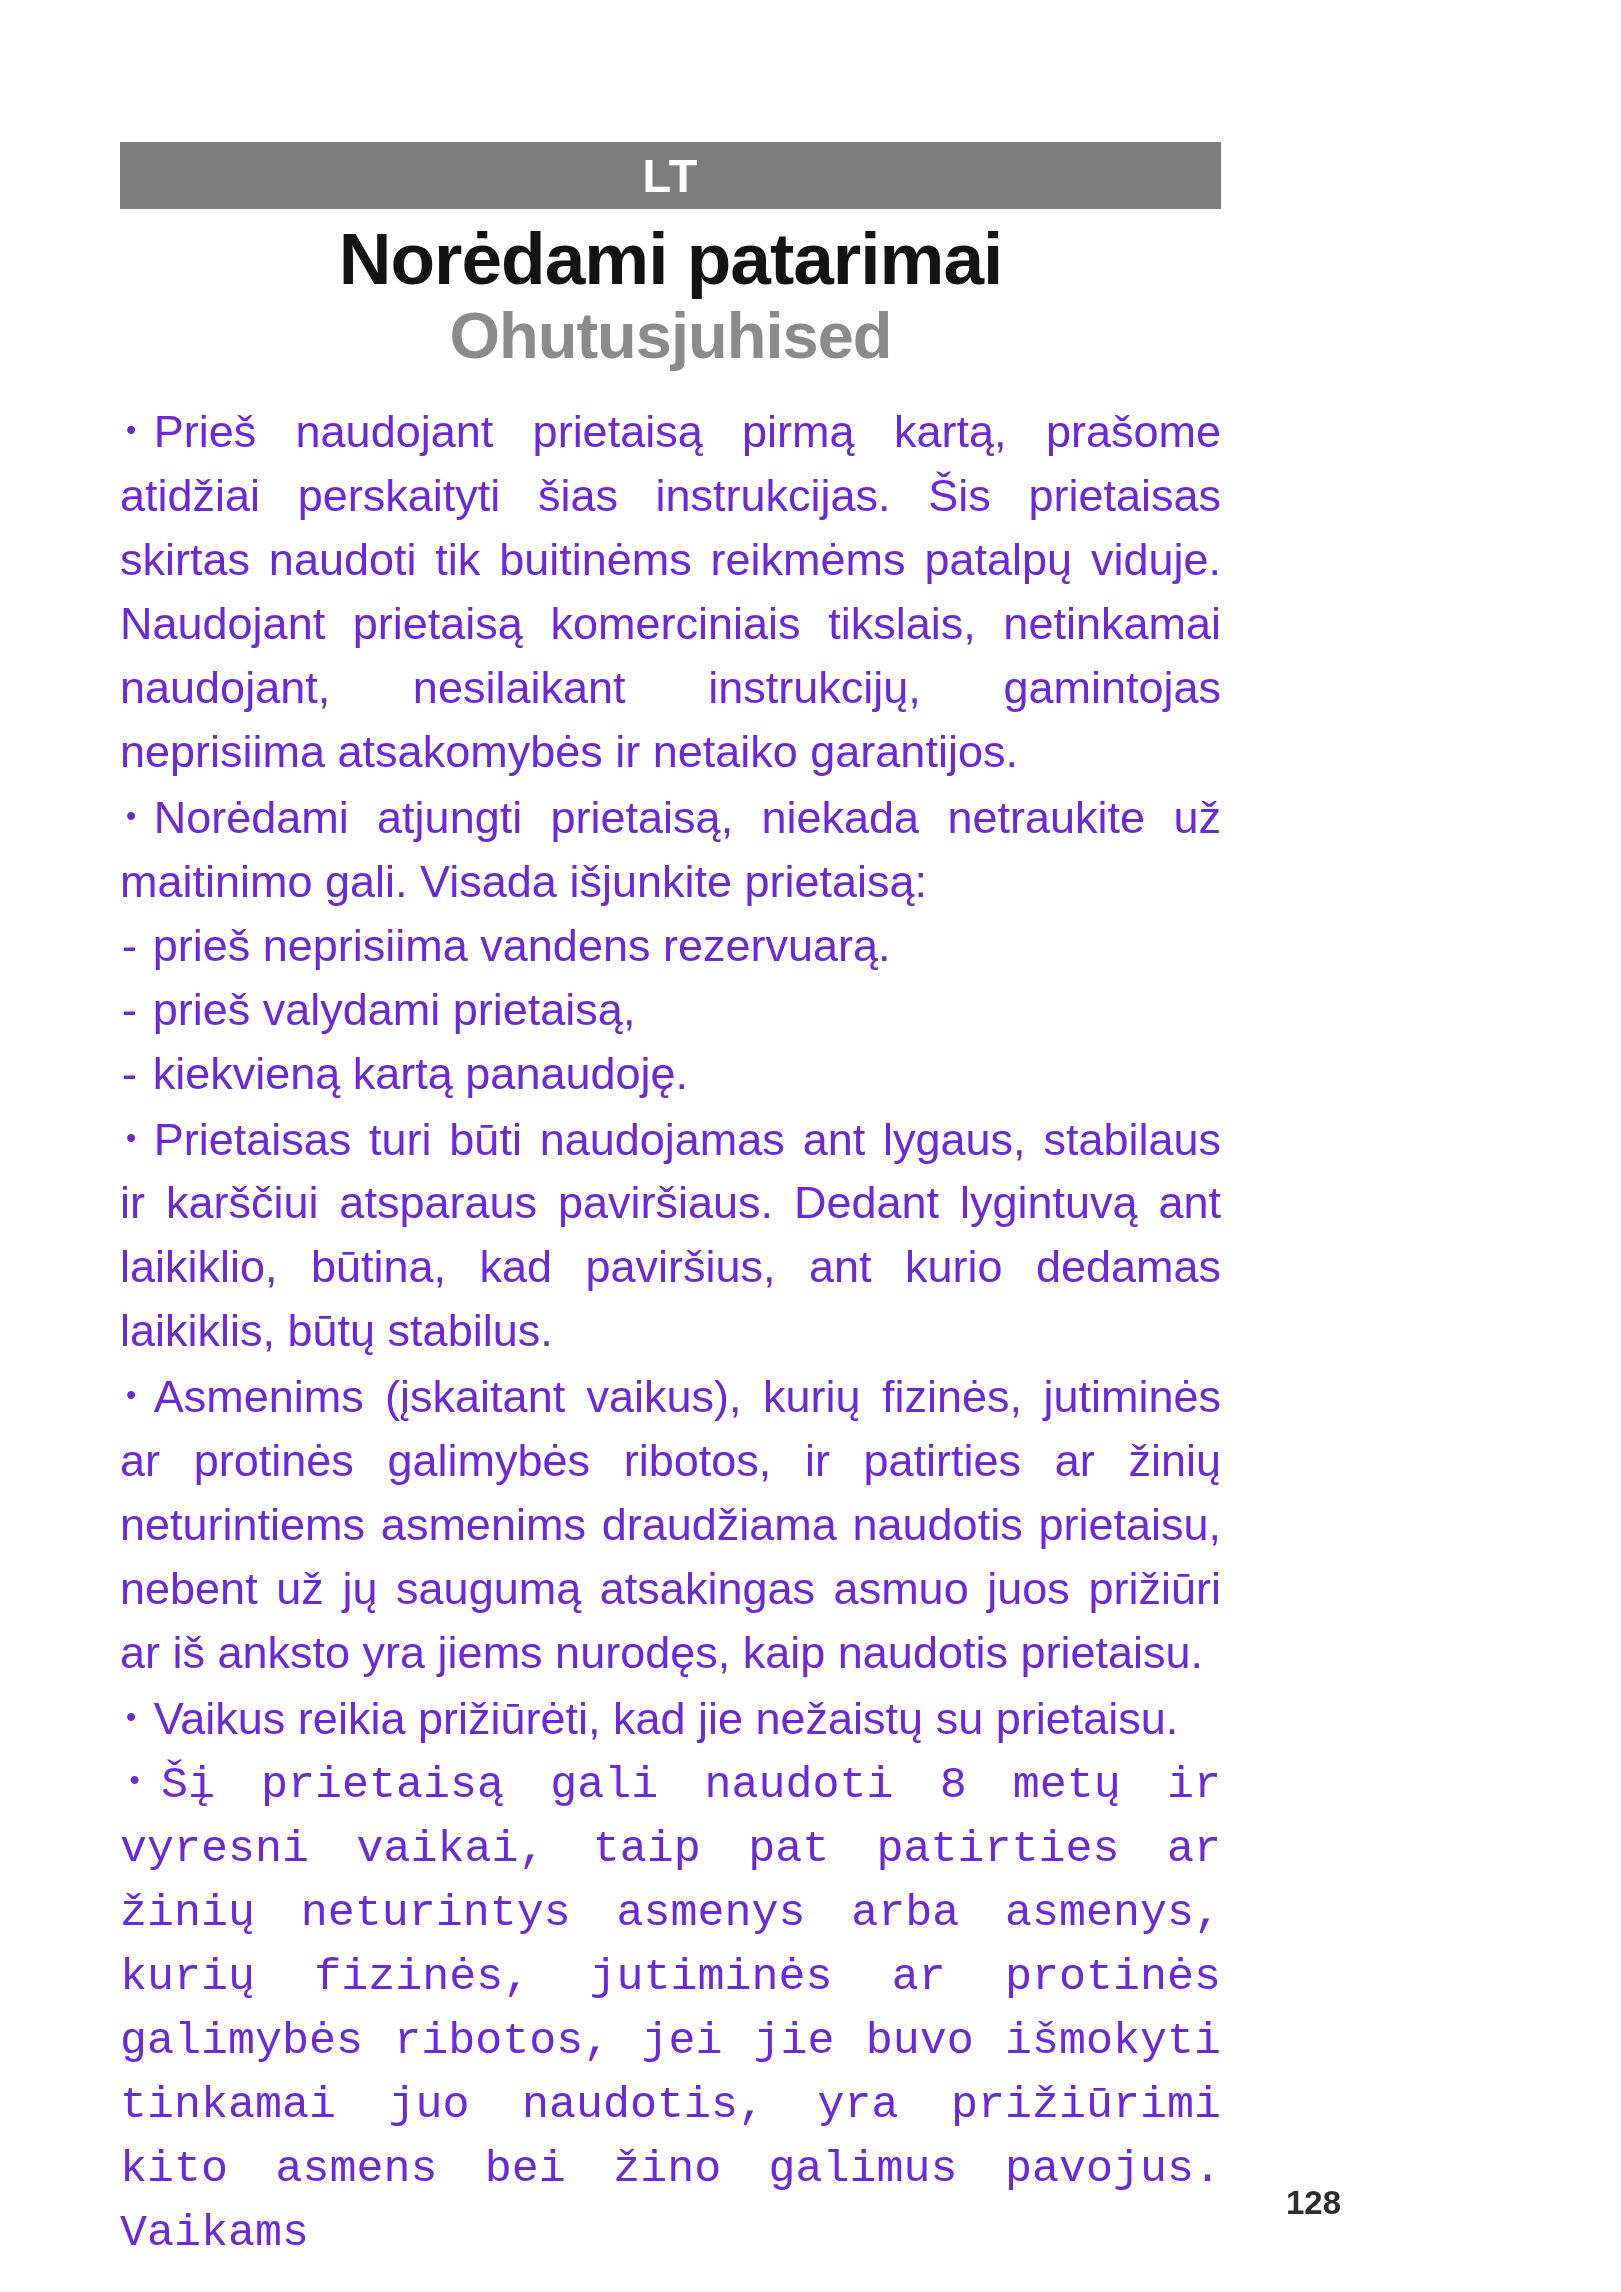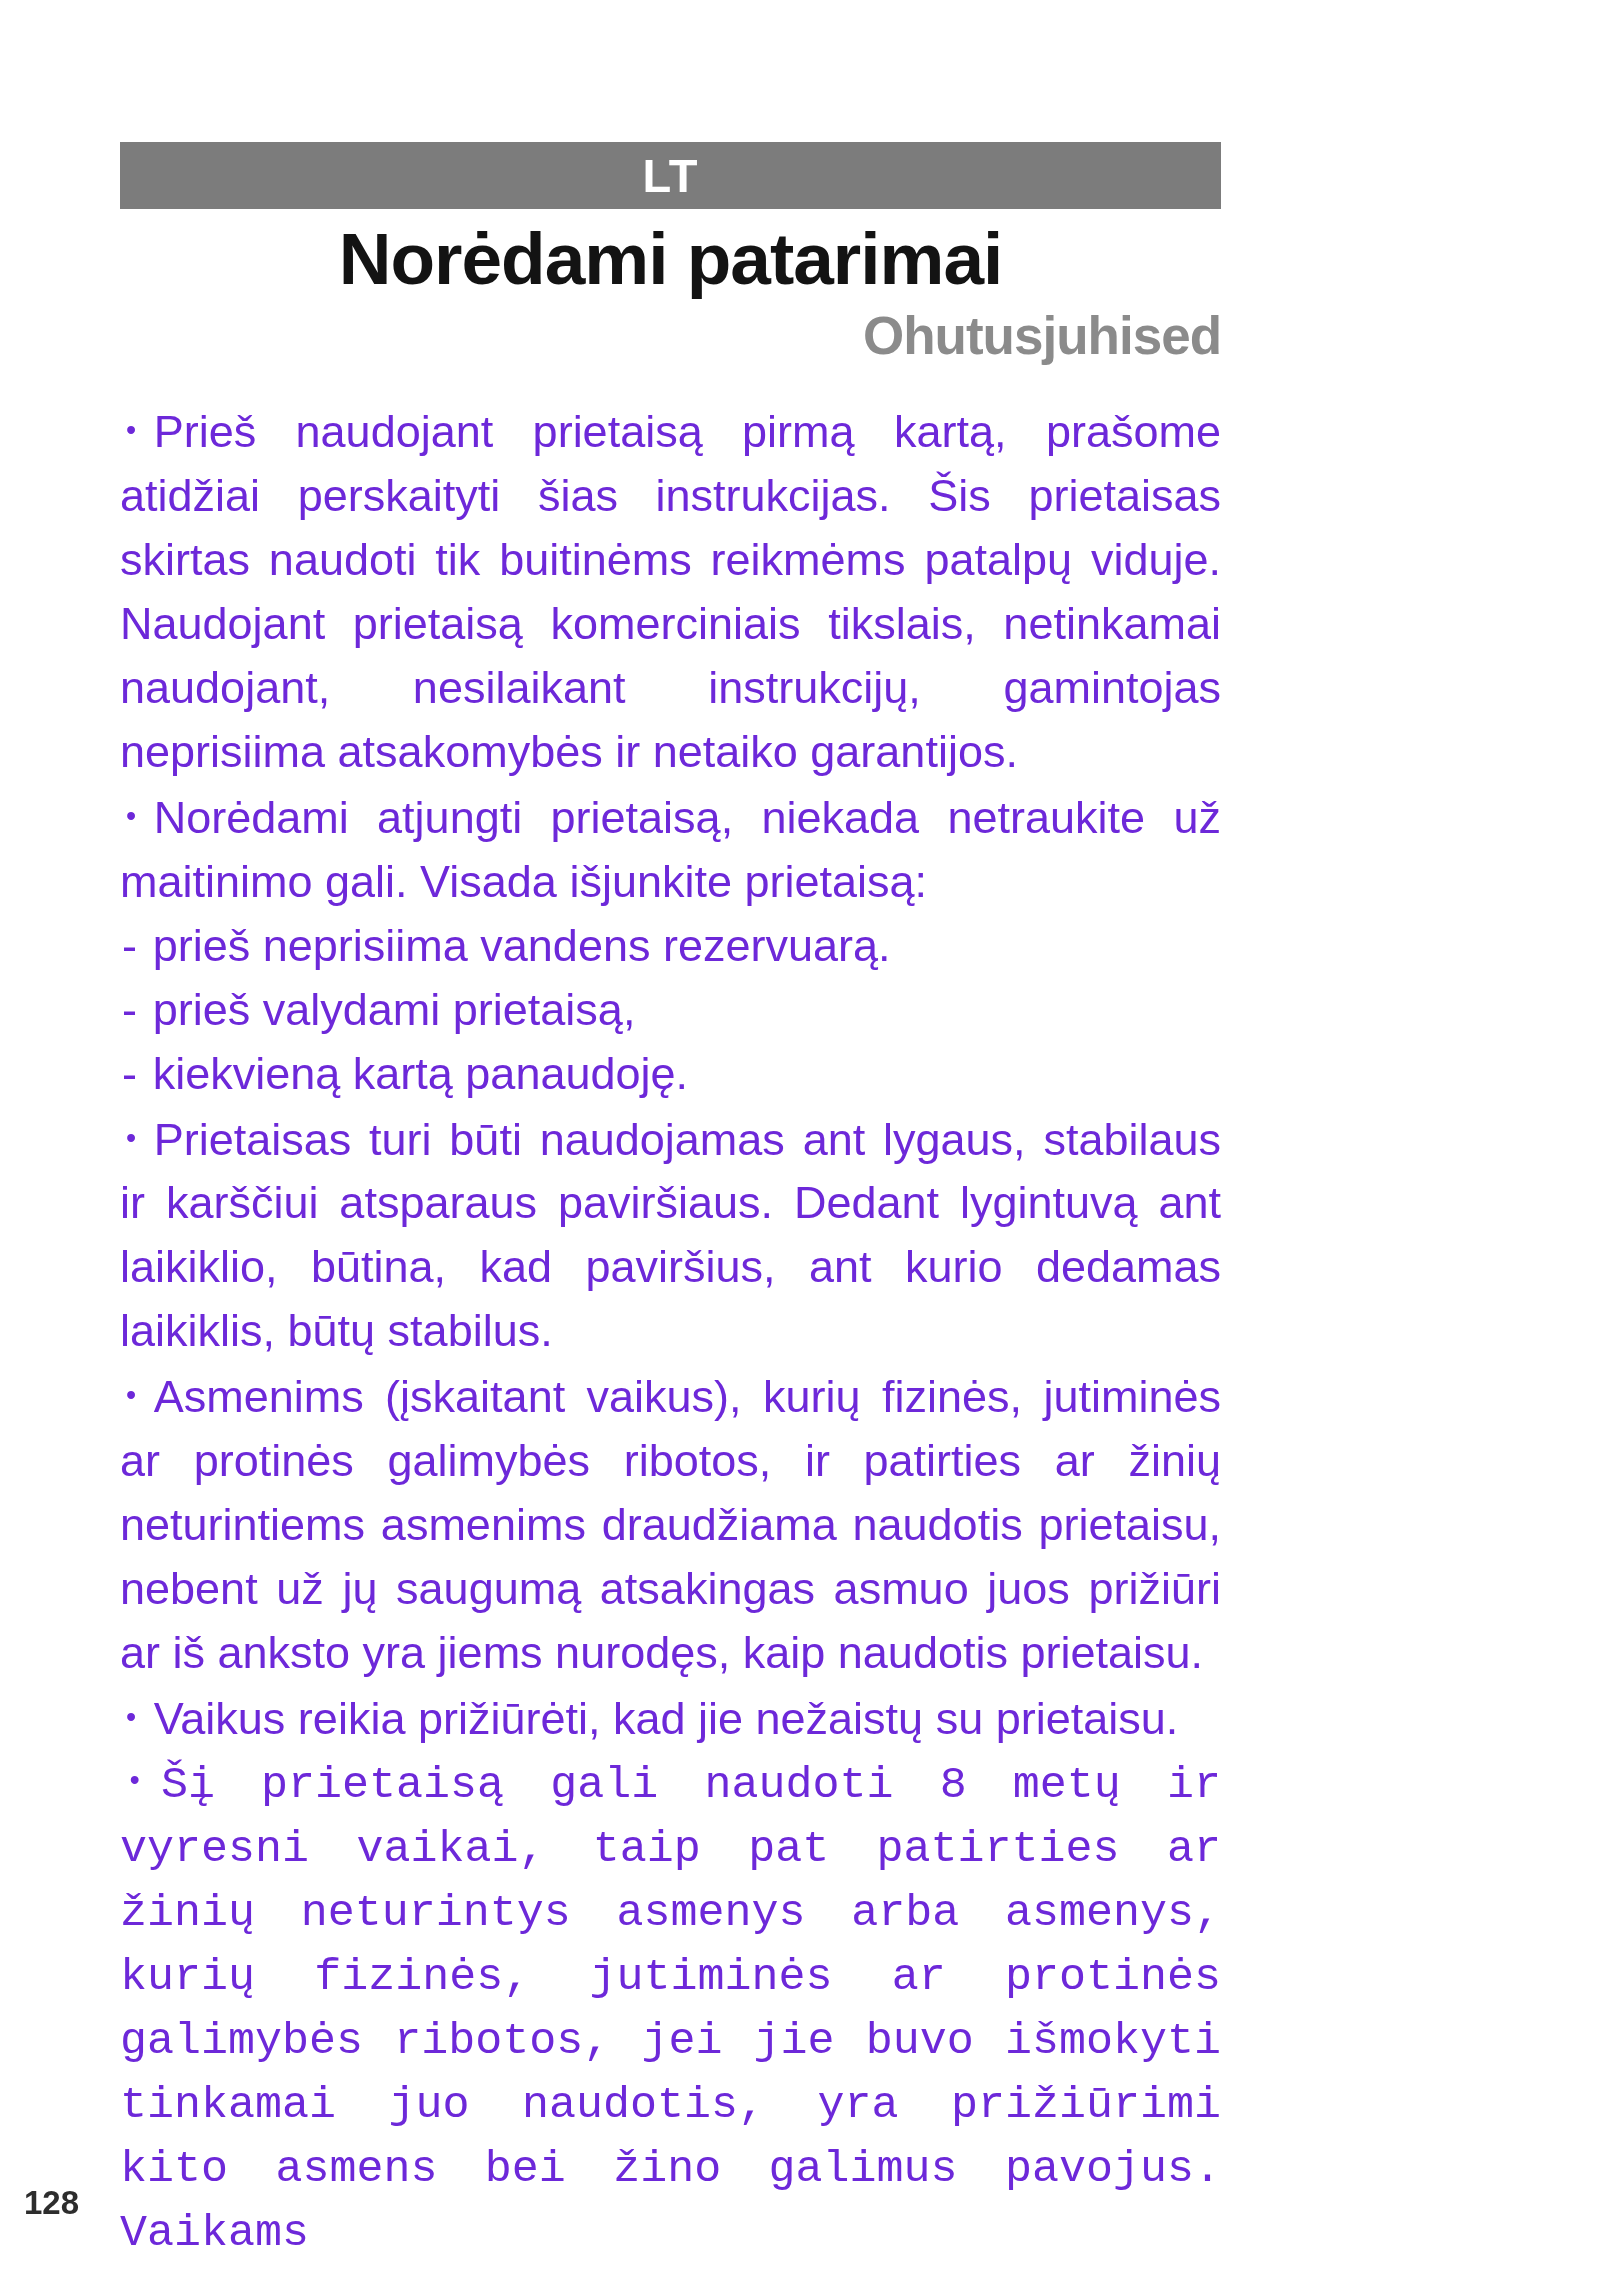--- a/index.html
+++ b/index.html
@@ -33,22 +33,22 @@
     margin: 9.8px 120px 0 120px;
     text-align: center;
     font-size: 73px;
     line-height: 80px;
     font-weight: 700;
     color: #131313;
     letter-spacing: -1px;
   }
   .doc-subtitle {
     margin: 0 120px;
-    text-align: right;
-    font-size: 53px;
+    text-align: center;
+    font-size: 65px;
     line-height: 74px;
     font-weight: 700;
     color: #8b8b8b;
     letter-spacing: -1px;
   }
   .body-text {
     margin: 25px 120px 0 120px;
     color: #6d28d9;
   }
   .para {
@@ -70,21 +70,21 @@
   }
   .justify-last {
     text-align-last: justify;
     font-family: Liberation Mono, monospace;
   }
   .page-number {
     position: absolute;
     bottom: 71px;
     left: 0;
     right: 0;
-    text-align: left;
+    text-align: right;
     font-size: 33px;
     font-weight: 700;
     color: #2d2d2d;
     padding-left: 24px;
   }
 </style>
 </head>
 <body>
 
 <div class="page">

